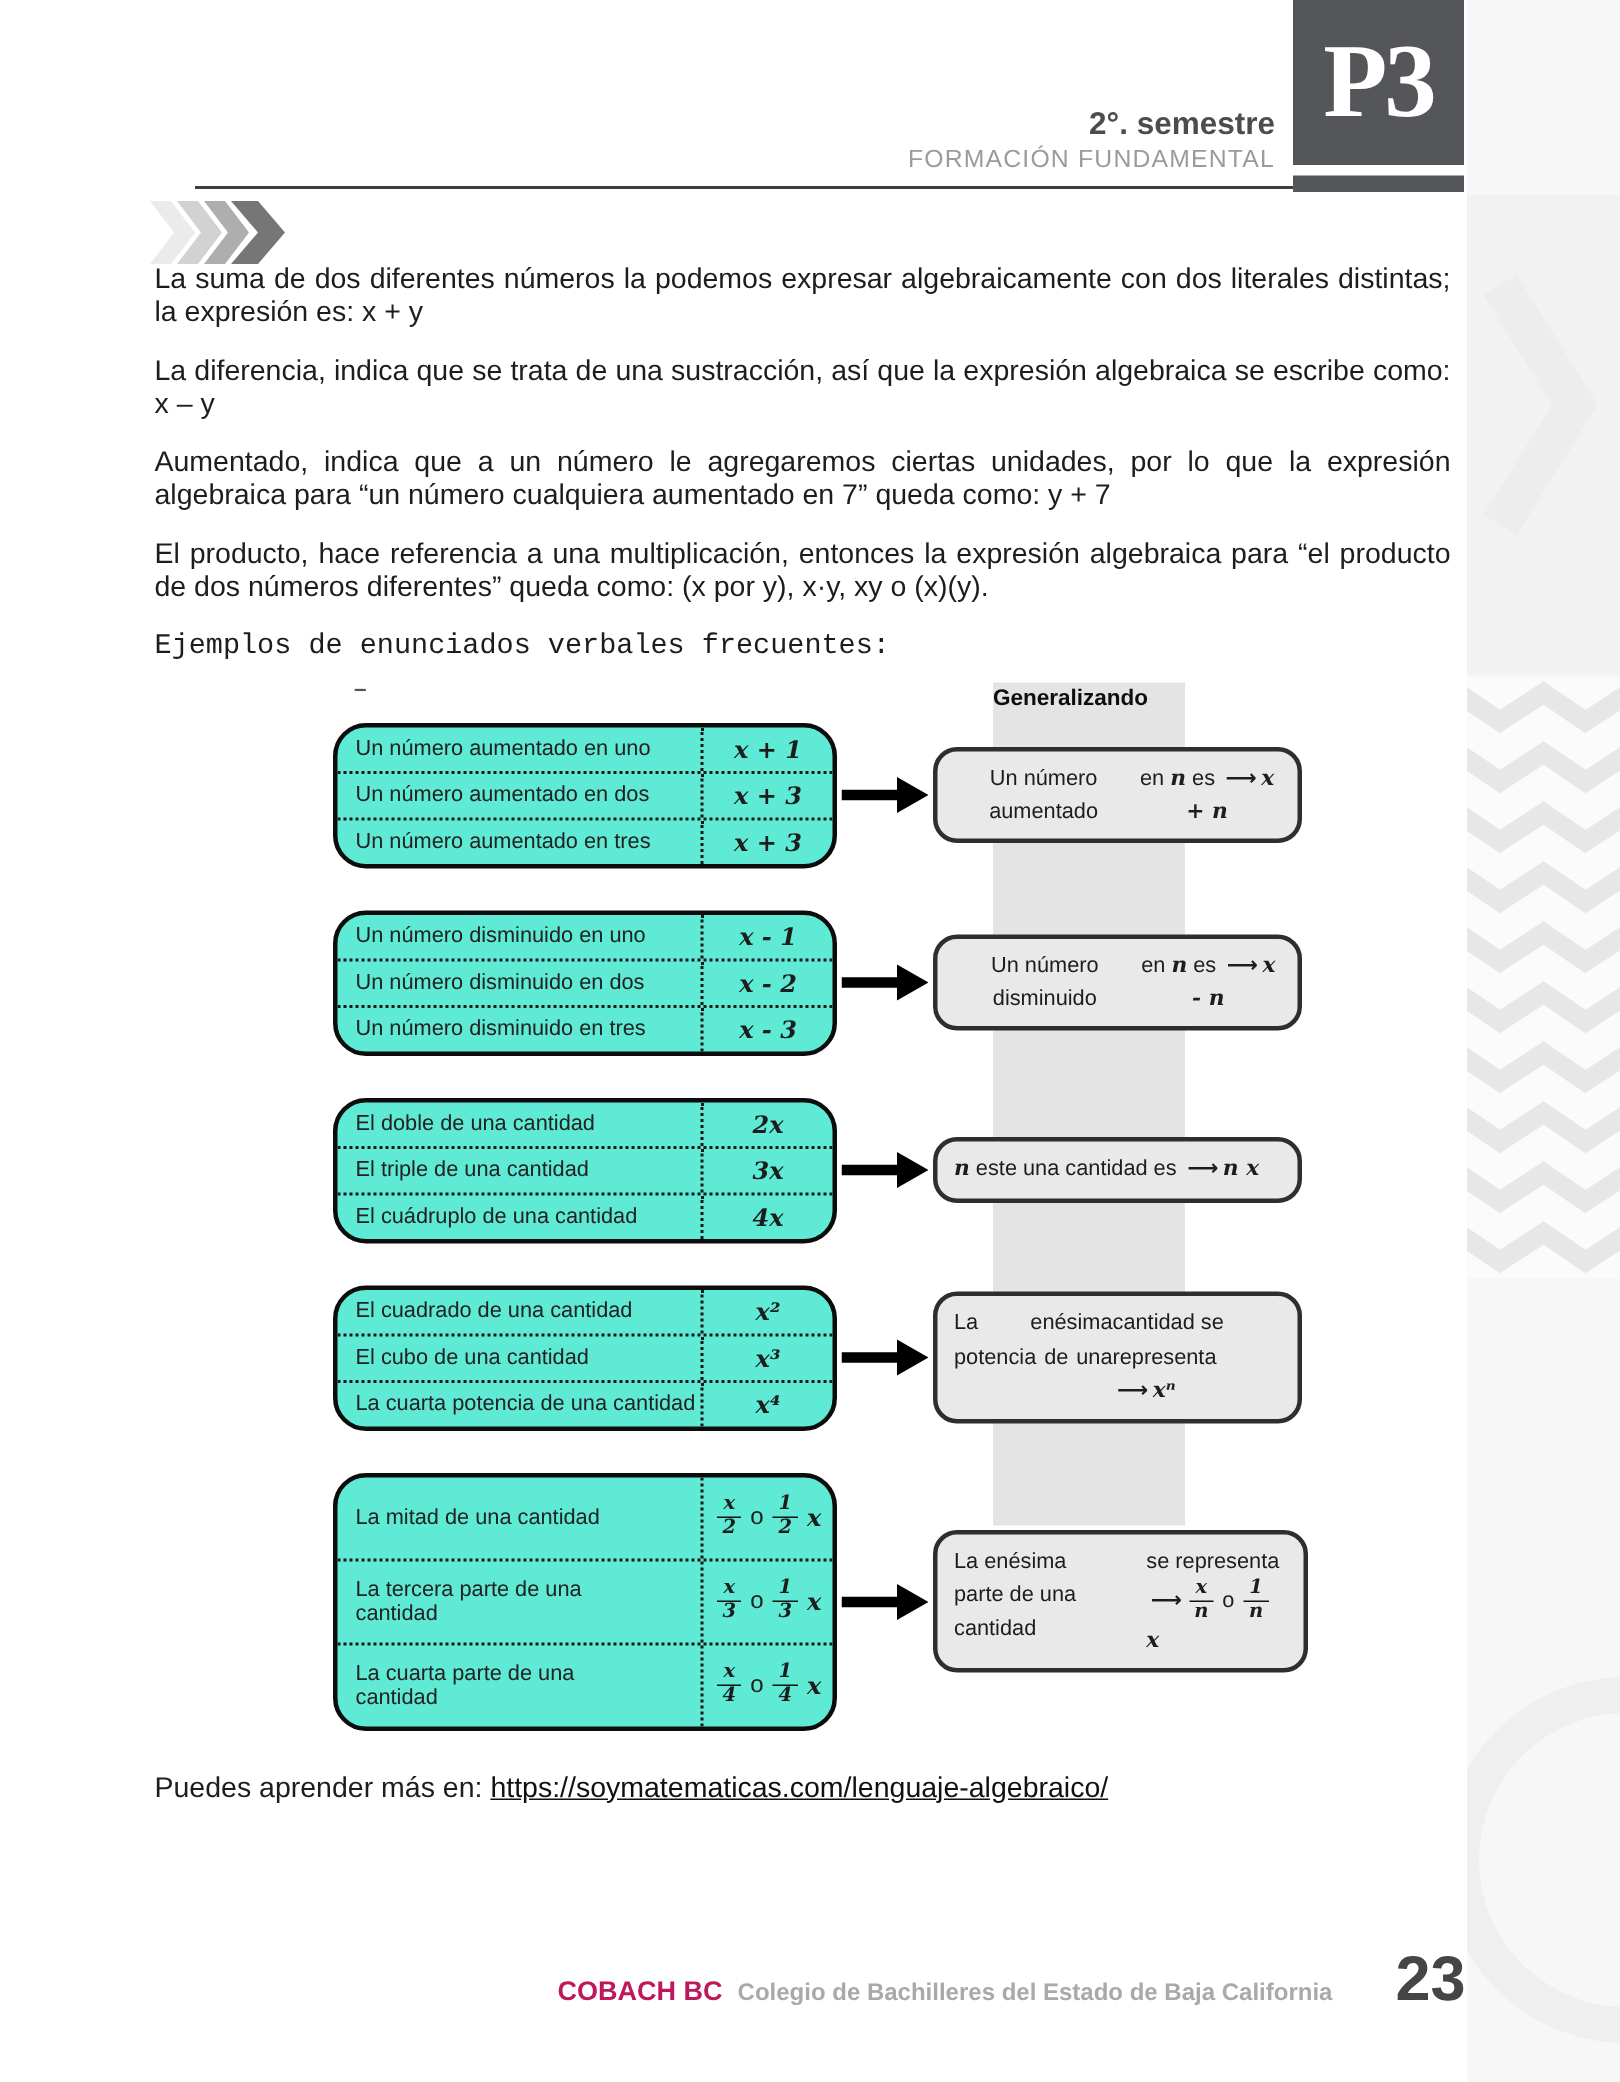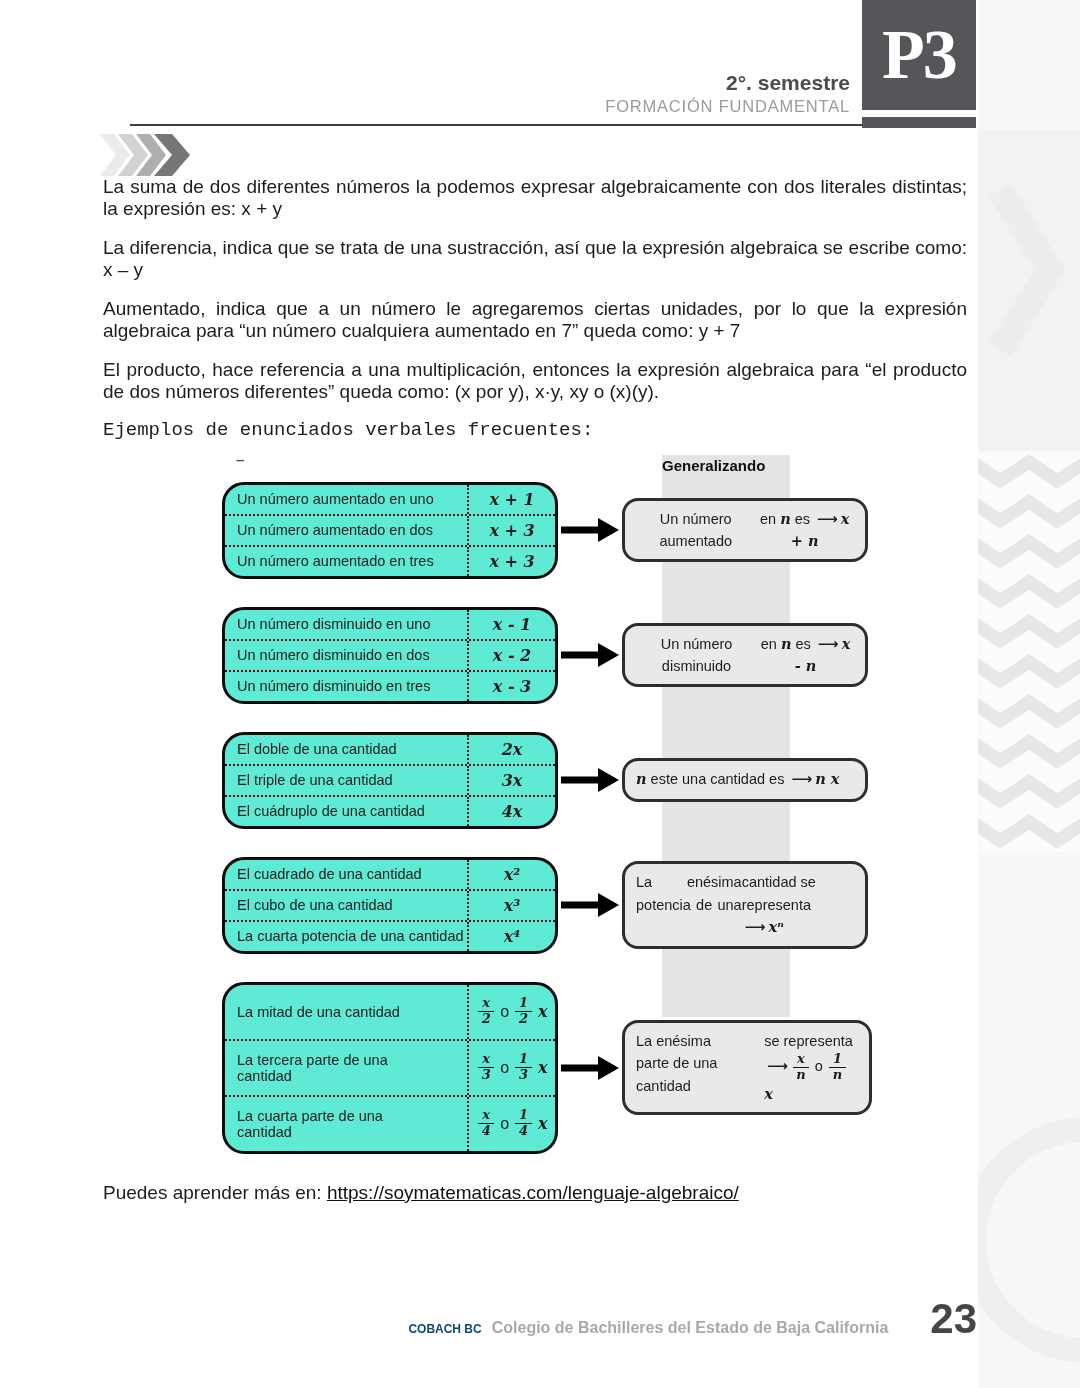--- a/index.html
+++ b/index.html
@@ -58,21 +58,21 @@
   .frac{display:inline-flex;flex-direction:column;align-items:center;vertical-align:middle;
         font-family:"DejaVu Serif",serif;font-style:italic;font-weight:bold;font-size:13px;
         line-height:1.15;margin:0 2px;}
   .frac .num{border-bottom:1.8px solid #111;padding:0 4px;}
 
   
   .learn-more{margin:16px 0 0;font-size:19px;color:#111;}
   .learn-more a{color:#111;}
   footer{position:absolute;left:103px;top:1298px;width:874px;display:flex;
          align-items:baseline;justify-content:flex-end;}
-  .brand{font-weight:bold;font-size:12px;color:#0c4a6e;}
+  .brand{font-weight:bold;font-size:18px;color:#be185d;}
   .inst{font-weight:bold;font-size:16px;color:#a9a9a9;margin-left:10px;}
   .pagenum{font-weight:bold;font-size:42px;color:#454545;margin-left:42px;line-height:1;}
 </style>
 </head>
 <body>
 
 <div class="page">
 
   <aside class="strip">
     <svg width="102" height="1388" viewBox="0 0 102 1388">

